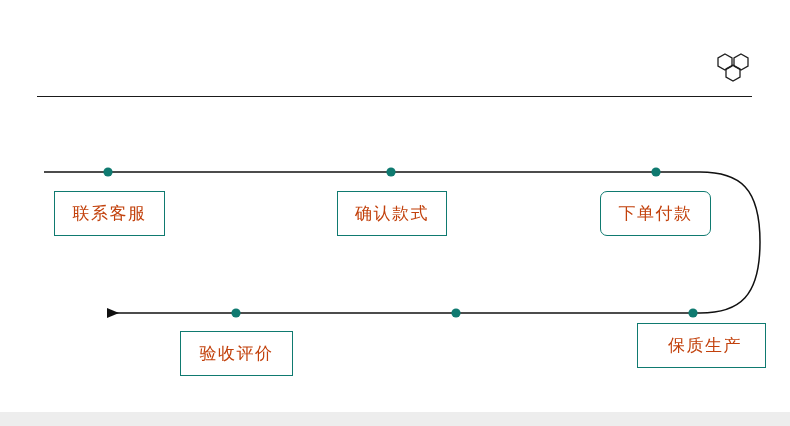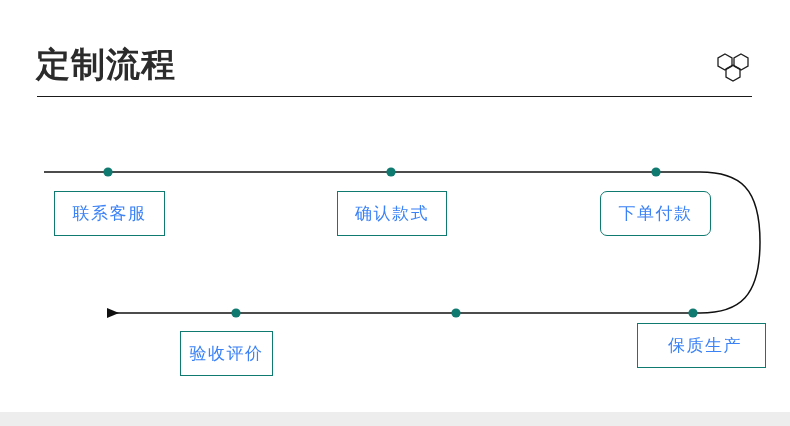--- a/index.html
+++ b/index.html
@@ -57,51 +57,50 @@
 
   
   .step-box {
     position: absolute;
     box-sizing: border-box;
     border: 1.4px solid #0f7a70;
     background: #ffffff;
     display: flex;
     align-items: center;
     justify-content: center;
-    color: #3b82f6;
+    color: #c2410c;
     font-size: 17px;
     letter-spacing: 1.5px;
     white-space: nowrap;
   }
 
   
   #step-box-1 { left: 54px;  top: 191px; width: 111px; height: 45px; }
   #step-box-2 { left: 337px; top: 191px; width: 110px; height: 45px; }
   #step-box-3 { left: 600px; top: 191px; width: 111px; height: 45px; border-radius: 7px; }
   
-  #step-box-4 { left: 180px; top: 331px; width: 93px; height: 45px; }
+  #step-box-4 { left: 180px; top: 331px; width: 113px; height: 45px; }
   #step-box-5 { left: 400px; top: 331px; width: 111px; height: 45px; }
   #step-box-6 { left: 637px; top: 323px; width: 129px; height: 45px; padding-left: 7px; }
 
   
   #footer-strip {
     position: absolute;
     left: 0;
     top: 412px;
     width: 790px;
     height: 14px;
     background: #ededed;
   }
 </style>
 </head>
 <body>
 
 <div id="slide">
 
-  <div id="page-title">定制流程</div>
 
   <div id="brand-logo">
     <svg width="40" height="40" viewBox="0 0 40 40" xmlns="http://www.w3.org/2000/svg">
       <g fill="none" stroke="#1f1f1f" stroke-width="1.3">
         <polygon points="11,6 18,10 18,18 11,22 4,18 4,10"></polygon>
         <polygon points="27,6 34,10 34,18 27,22 20,18 20,10"></polygon>
         <polygon points="19,17 26,21 26,29 19,33 12,29 12,21"></polygon>
       </g>
     </svg>
   </div>

